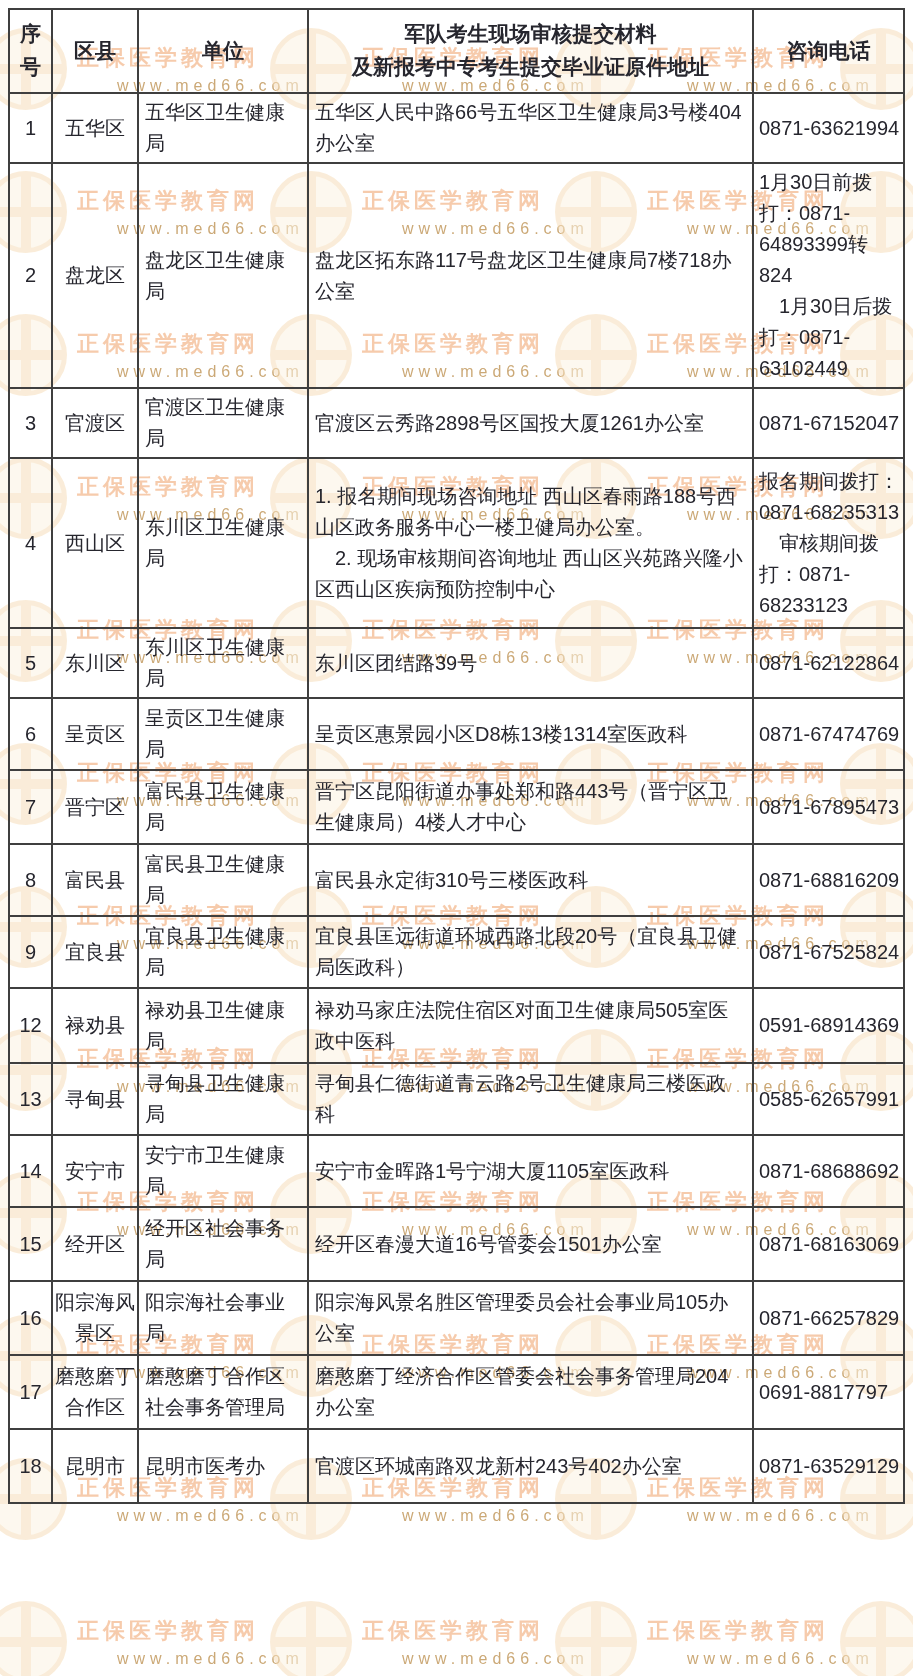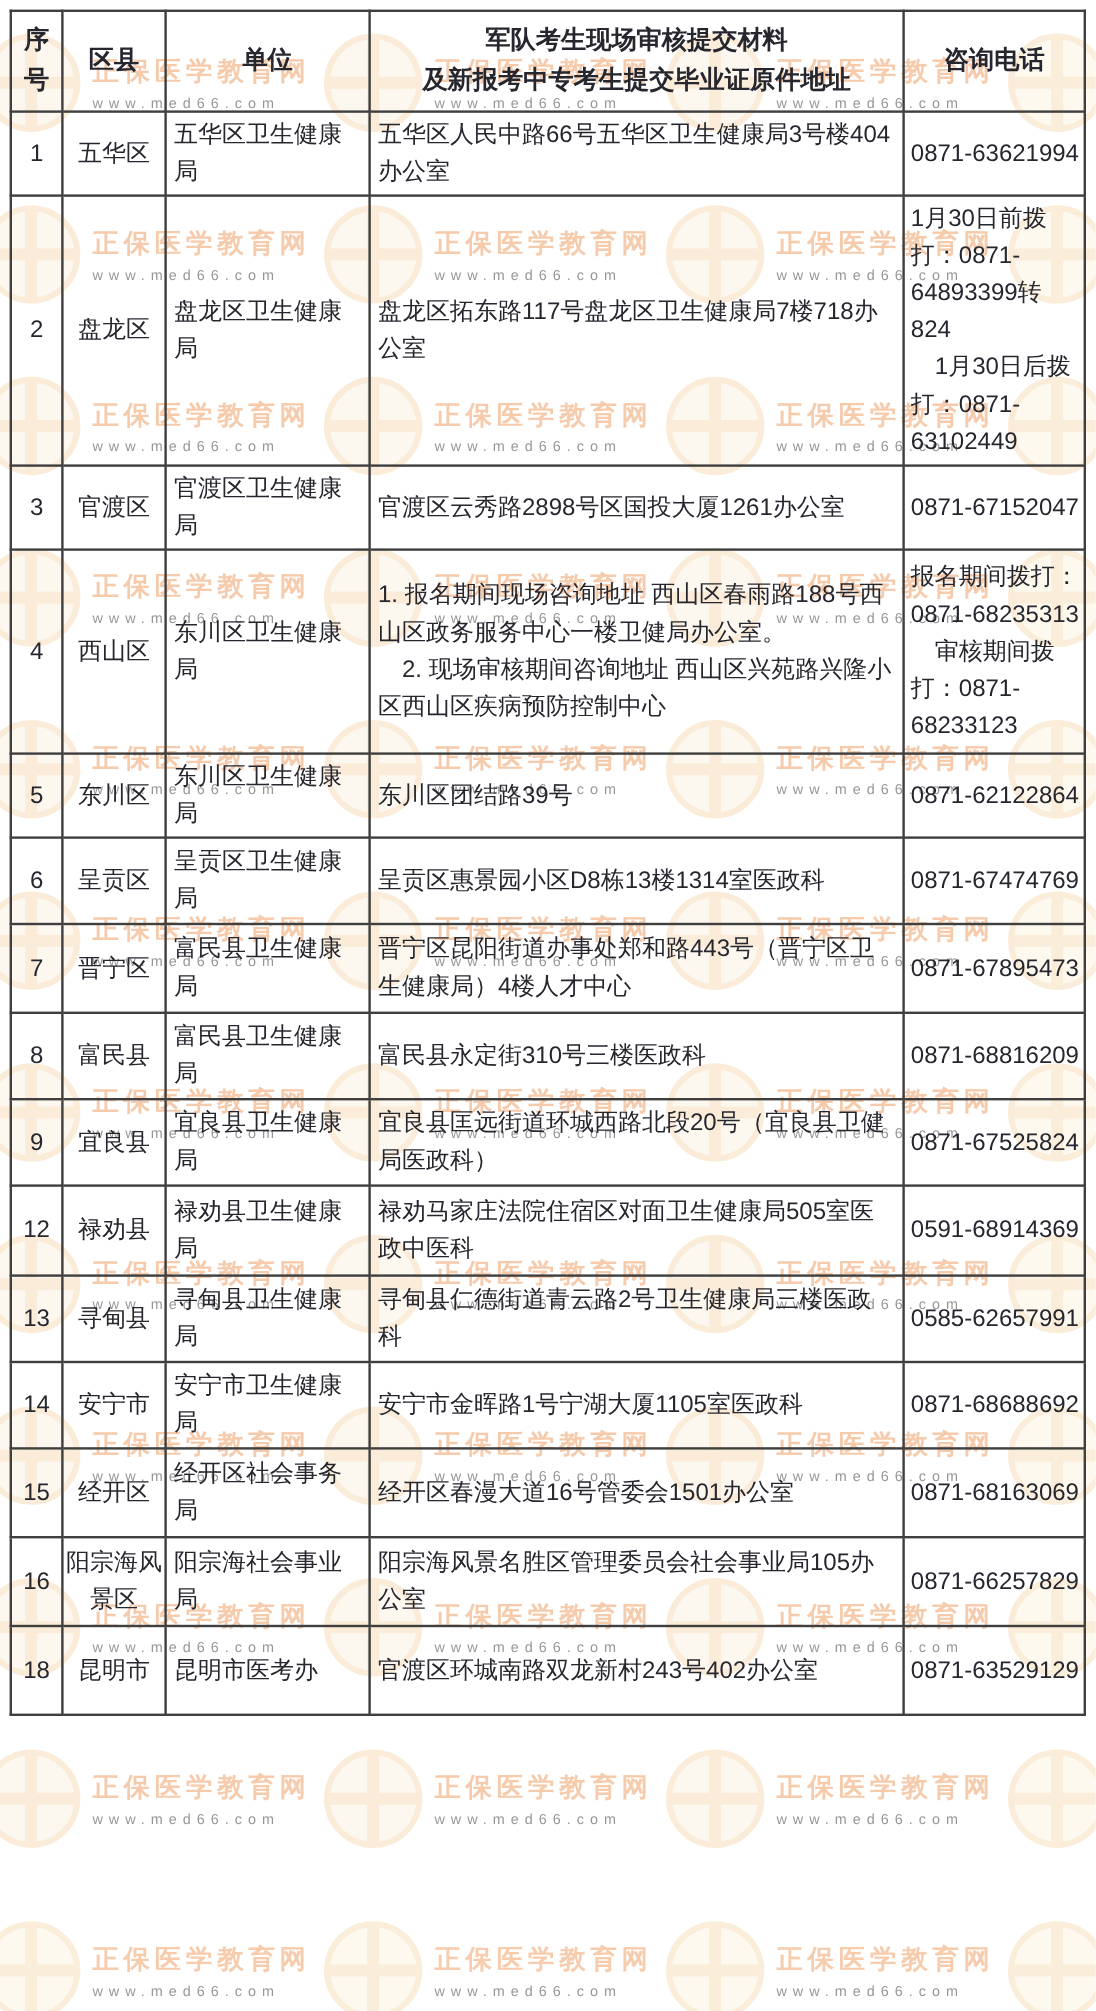--- a/index.html
+++ b/index.html
@@ -13,21 +13,21 @@
   .wm-tile{position:absolute;display:flex;align-items:center;opacity:.55;}
   .wm-logo{
     width:72px;height:72px;border-radius:50%;
     border:5px solid #f6debb;background:#fdf4e2;position:relative;flex:0 0 auto;
   }
   .wm-logo::before,.wm-logo::after{content:"";position:absolute;background:#f6debb;}
   .wm-logo::before{left:50%;top:-4px;bottom:-4px;width:10px;margin-left:-5px;}
   .wm-logo::after{top:50%;left:-4px;right:-4px;height:10px;margin-top:-5px;}
   .wm-texts{margin-left:10px;}
   .wm-brand{font-size:22px;font-weight:bold;color:#f0a26a;letter-spacing:4px;white-space:nowrap;}
-  .wm-url{font-size:12px;color:#404040;letter-spacing:5px;white-space:nowrap;margin-top:4px;}
+  .wm-url{font-size:16px;color:#a16207;letter-spacing:5px;white-space:nowrap;margin-top:4px;margin-left:40px;}
   
   table{
     position:relative;z-index:1;
     border-collapse:collapse;table-layout:fixed;
     margin:8px 0 0 8px;width:895px;
     background:transparent;
   }
   th,td{
     border:2px solid #3f3f3f;
     vertical-align:middle;
@@ -469,20 +469,27 @@
         <td class="c-phone">0871-68163069</td>
       </tr>
       <tr>
         <td class="c-index">16</td>
         <td class="c-district">阳宗海风景区</td>
         <td class="c-unit">阳宗海社会事业局</td>
         <td class="c-address">阳宗海风景名胜区管理委员会社会事业局105办公室</td>
         <td class="c-phone">0871-66257829</td>
       </tr>
       <tr>
+        <td class="c-index">17</td>
+        <td class="c-district">磨憨磨丁合作区</td>
+        <td class="c-unit">磨憨磨丁合作区社会事务管理局</td>
+        <td class="c-address">磨憨磨丁经济合作区管委会社会事务管理局204办公室</td>
+        <td class="c-phone">0691-8817797</td>
+      </tr>
+      <tr>
         <td class="c-index">18</td>
         <td class="c-district">昆明市</td>
         <td class="c-unit">昆明市医考办</td>
         <td class="c-address">官渡区环城南路双龙新村243号402办公室</td>
         <td class="c-phone">0871-63529129</td>
       </tr>
     </tbody>
 </table>
 
 </body></html>

